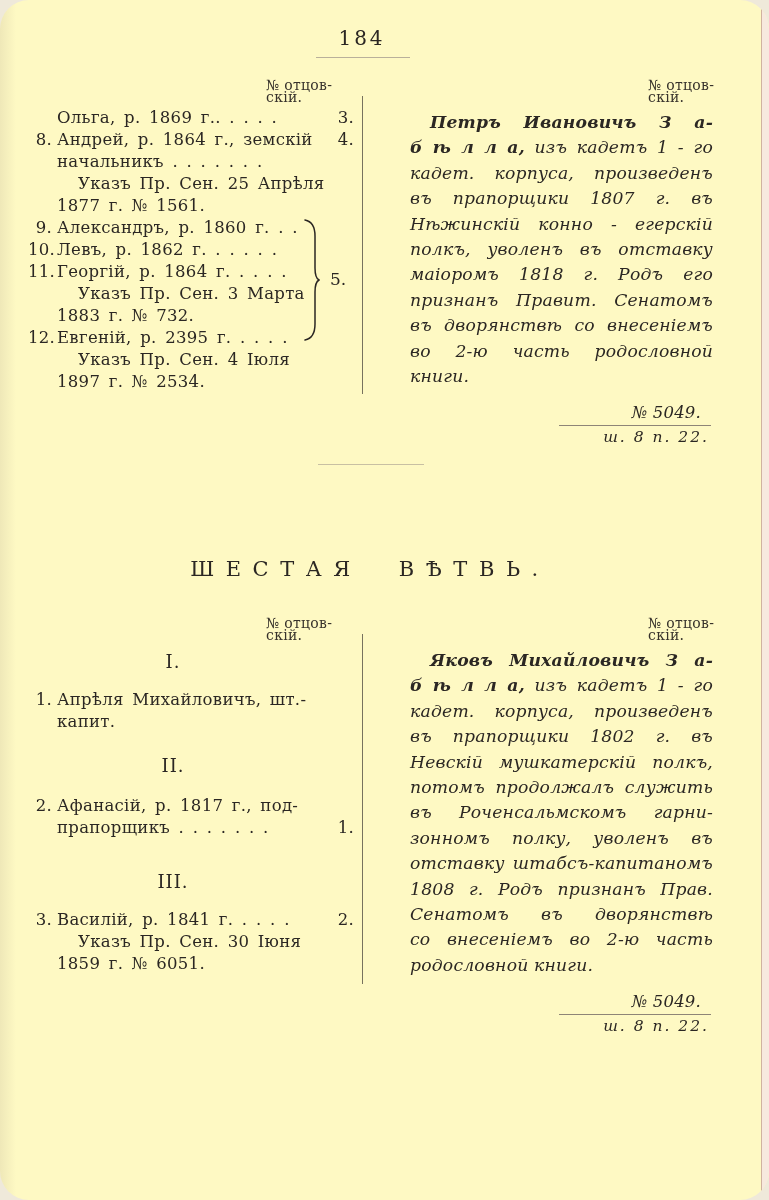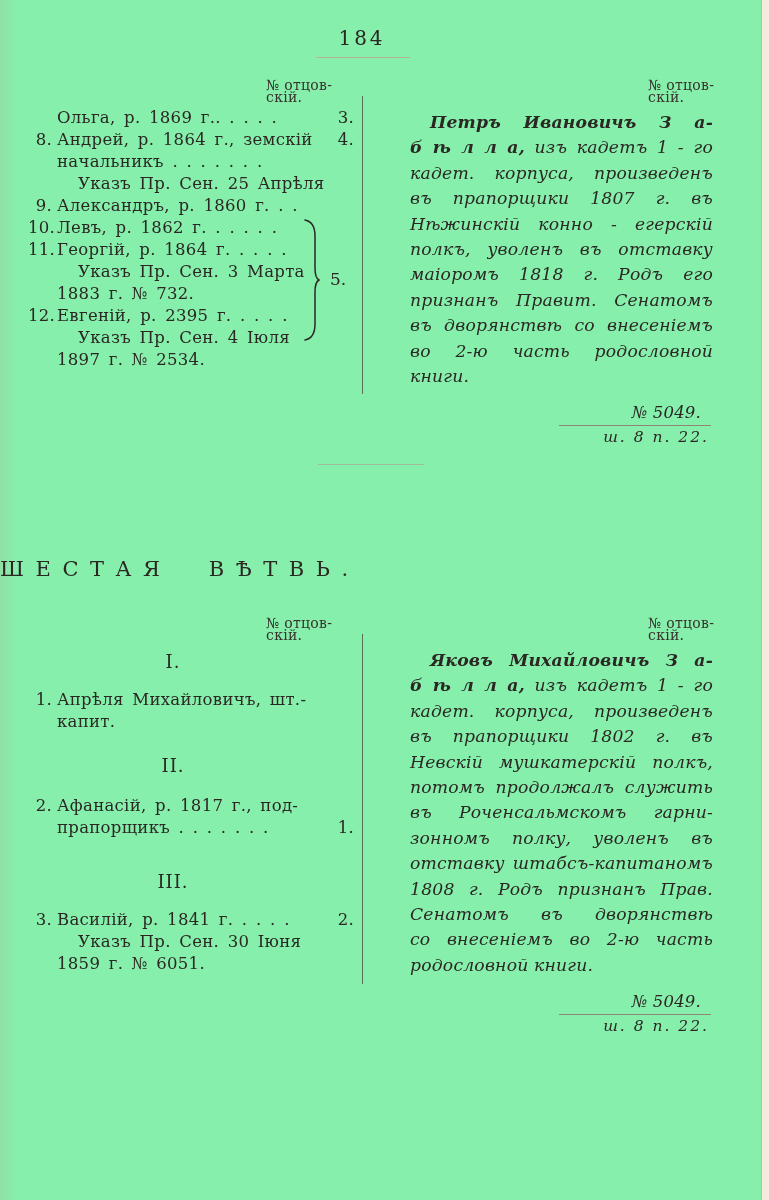--- a/index.html
+++ b/index.html
@@ -4,21 +4,22 @@
 <style>
   html,body{margin:0;padding:0;}
   body{
     width:769px;height:1200px;
     background:#efe9da;
     font-family:"DejaVu Serif","Liberation Serif",serif;
     color:#2b2723;
   }
   .page{
     position:relative;width:769px;height:1200px;overflow:hidden;
-    background:#86efac;
+    background:#fef9c3;
+    border-radius:29px;
   }
   .page::before{
     content:"";position:absolute;inset:0;pointer-events:none;
     background:linear-gradient(90deg,rgba(185,170,145,.22),rgba(185,170,145,0) 16px);
   }
   
   .edge-strip{position:absolute;top:0;bottom:0;right:0;width:7px;background:#f7e9de;border-left:1px solid #d0b39f;}
 
   
   .pageno{position:absolute;left:312px;top:26px;width:100px;text-align:center;
@@ -63,21 +64,21 @@
   .pline{text-align:justify;text-align-last:justify;white-space:normal;}
   .pline.first{text-indent:20px;}
   .pline.last{text-align-last:left;}
   .pline b{font-weight:bold;letter-spacing:.2px;}
   .refnum{margin-top:12px;text-align:right;padding-right:12px;font-size:16.5px;line-height:23px;}
   .refrule{margin:1px 2px 0 auto;width:152px;height:1px;background:#8e8577;}
   .refcode{text-align:right;padding-right:4px;font-size:15.5px;line-height:23px;letter-spacing:2px;}
 
   
   .mid-divider{position:absolute;left:318px;top:464px;width:106px;height:1px;background:#aaa292;opacity:.65;}
-  .branch-heading{position:absolute;left:0;top:557px;width:740px;text-align:left;
+  .branch-heading{position:absolute;left:0;top:557px;width:740px;text-align:center;
     font-size:21px;letter-spacing:.55em;word-spacing:.9em;}
 </style>
 </head>
 <body>
 
 <div class="page">
 
   <div class="pageno">184</div>
   <div class="pageno-rule"></div>
 
@@ -114,20 +115,25 @@
         <span class="lright">4.</span>
       </div>
       <div class="lline">
         <span class="lnum"></span>
         <span class="ltext"><span></span><b></b><span></span><span>начальникъ . . . . . . .</span></span>
         <span class="lright"></span>
       </div>
       <div class="lline ind">
         <span class="lnum"></span>
         <span class="ltext"><span></span><b></b><span></span><span>Указъ Пр. Сен. 25 Апрѣля</span></span>
+        <span class="lright"></span>
+      </div>
+      <div class="lline">
+        <span class="lnum"></span>
+        <span class="ltext"><span></span><b></b><span></span><span>1877 г. № 1561.</span></span>
         <span class="lright"></span>
       </div>
       <div class="lline">
         <span class="lnum">9.</span>
         <span class="ltext"><span></span><b></b><span></span><span>Александръ, р. 1860 г. . .</span></span>
         <span class="lright"></span>
       </div>
       <div class="lline">
         <span class="lnum">10.</span>
         <span class="ltext"><span></span><b></b><span></span><span>Левъ, р. 1862 г. . . . . .</span></span>

